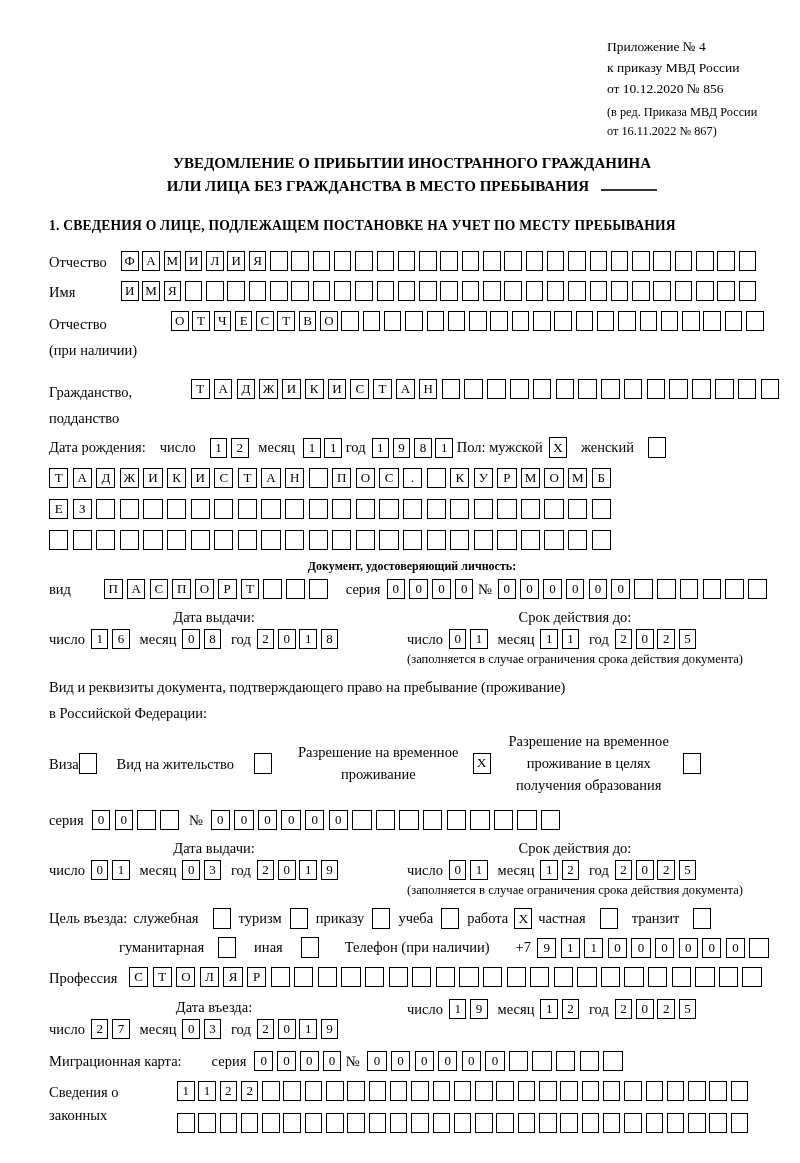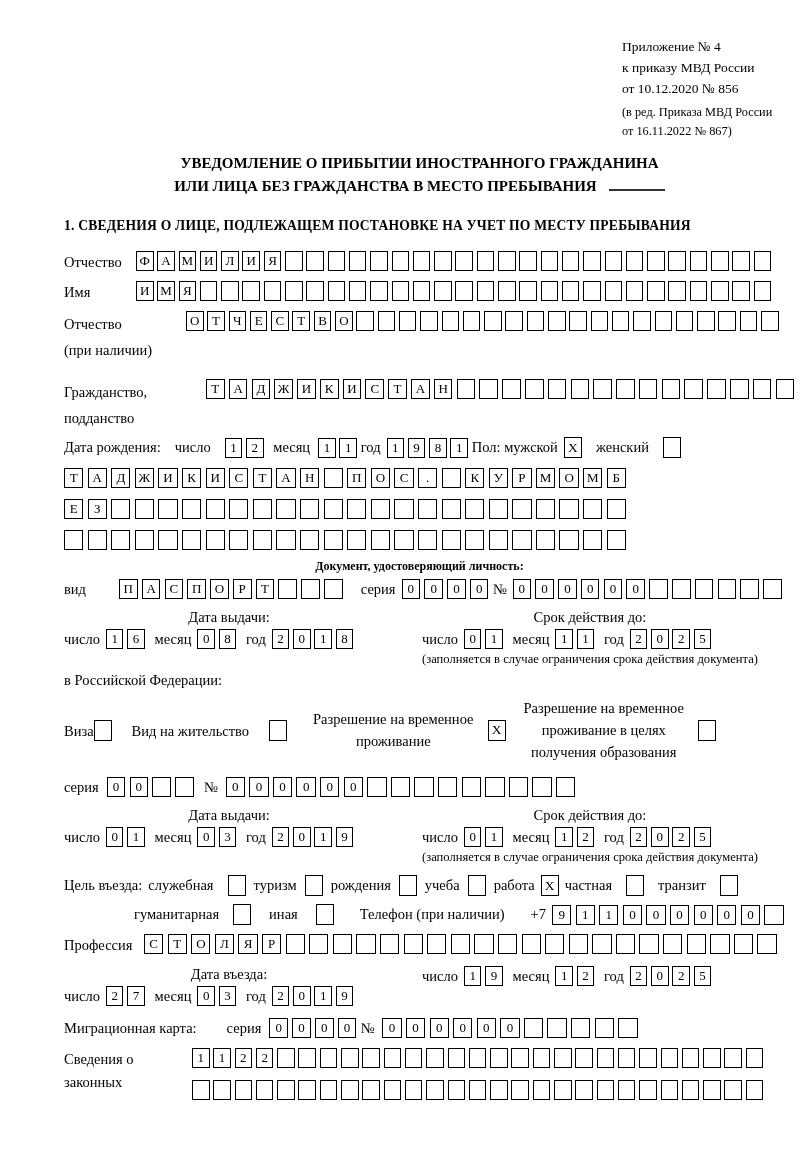--- a/index.html
+++ b/index.html
@@ -1,18 +1,18 @@
 <!DOCTYPE html>
 <html><head>
 <meta charset="utf-8">
 <style>
   html,body{margin:0;padding:0;background:#fff;color:#000;
     font-family:"Liberation Serif","DejaVu Serif",serif;}
   .page{width:800px;height:1163px;box-sizing:border-box;
-    padding:36px 25px 10px 64px;position:relative;overflow:hidden;}
+    padding:36px 25px 10px 49px;position:relative;overflow:hidden;}
 
   
   .appendix{margin-left:558px;width:200px;font-size:13.5px;line-height:21px;}
   .appendix .edition{font-size:12.3px;line-height:18.5px;margin-top:4px;}
   .forma{text-align:right;font-weight:bold;font-size:15px;letter-spacing:.5px;
     margin-top:10px;padding-right:4px;}
 
   
   .title{text-align:center;font-weight:bold;font-size:15px;line-height:23px;margin-top:12px;}
   .blank-line{display:inline-block;width:56px;border-bottom:2.2px solid #333;
@@ -428,20 +428,21 @@
             <span class="box">2</span>
             <span class="box">0</span>
             <span class="box">2</span>
             <span class="box">5</span>
           </span>
       </div>
       <div class="date-note">(заполняется в случае ограничения срока действия документа)</div>
     </div>
   </div>
 
+  <div class="plain" style="margin-top:7px;">Вид и реквизиты документа, подтверждающего право на пребывание (проживание)</div>
   <div class="plain" style="margin-top:0;">в Российской Федерации:</div>
 
   <div class="cb-row">
     <span class="pt2">Виза</span>
     <span class="cbox"></span>
     <span class="gap20"></span>
     <span class="pt2">Вид на жительство</span>
     <span class="gap20"></span>
     <span class="cbox"></span>
     <span class="gap26"></span>
@@ -544,21 +545,21 @@
     <span>Цель въезда:</span>
     <span class="gap6"></span>
     <span>служебная</span>
     <span class="gap14"></span>
     <span class="cbox"></span>
     <span class="gap8"></span>
     <span>туризм</span>
     <span class="gap8"></span>
     <span class="cbox"></span>
     <span class="gap8"></span>
-    <span>рождения</span>
+    <span>приказу</span>
     <span class="gap8"></span>
     <span class="cbox"></span>
     <span class="gap8"></span>
     <span>учеба</span>
     <span class="gap8"></span>
     <span class="cbox"></span>
     <span class="gap8"></span>
     <span>работа</span>
     <span class="gap6"></span>
     <span class="cbox">X</span>

